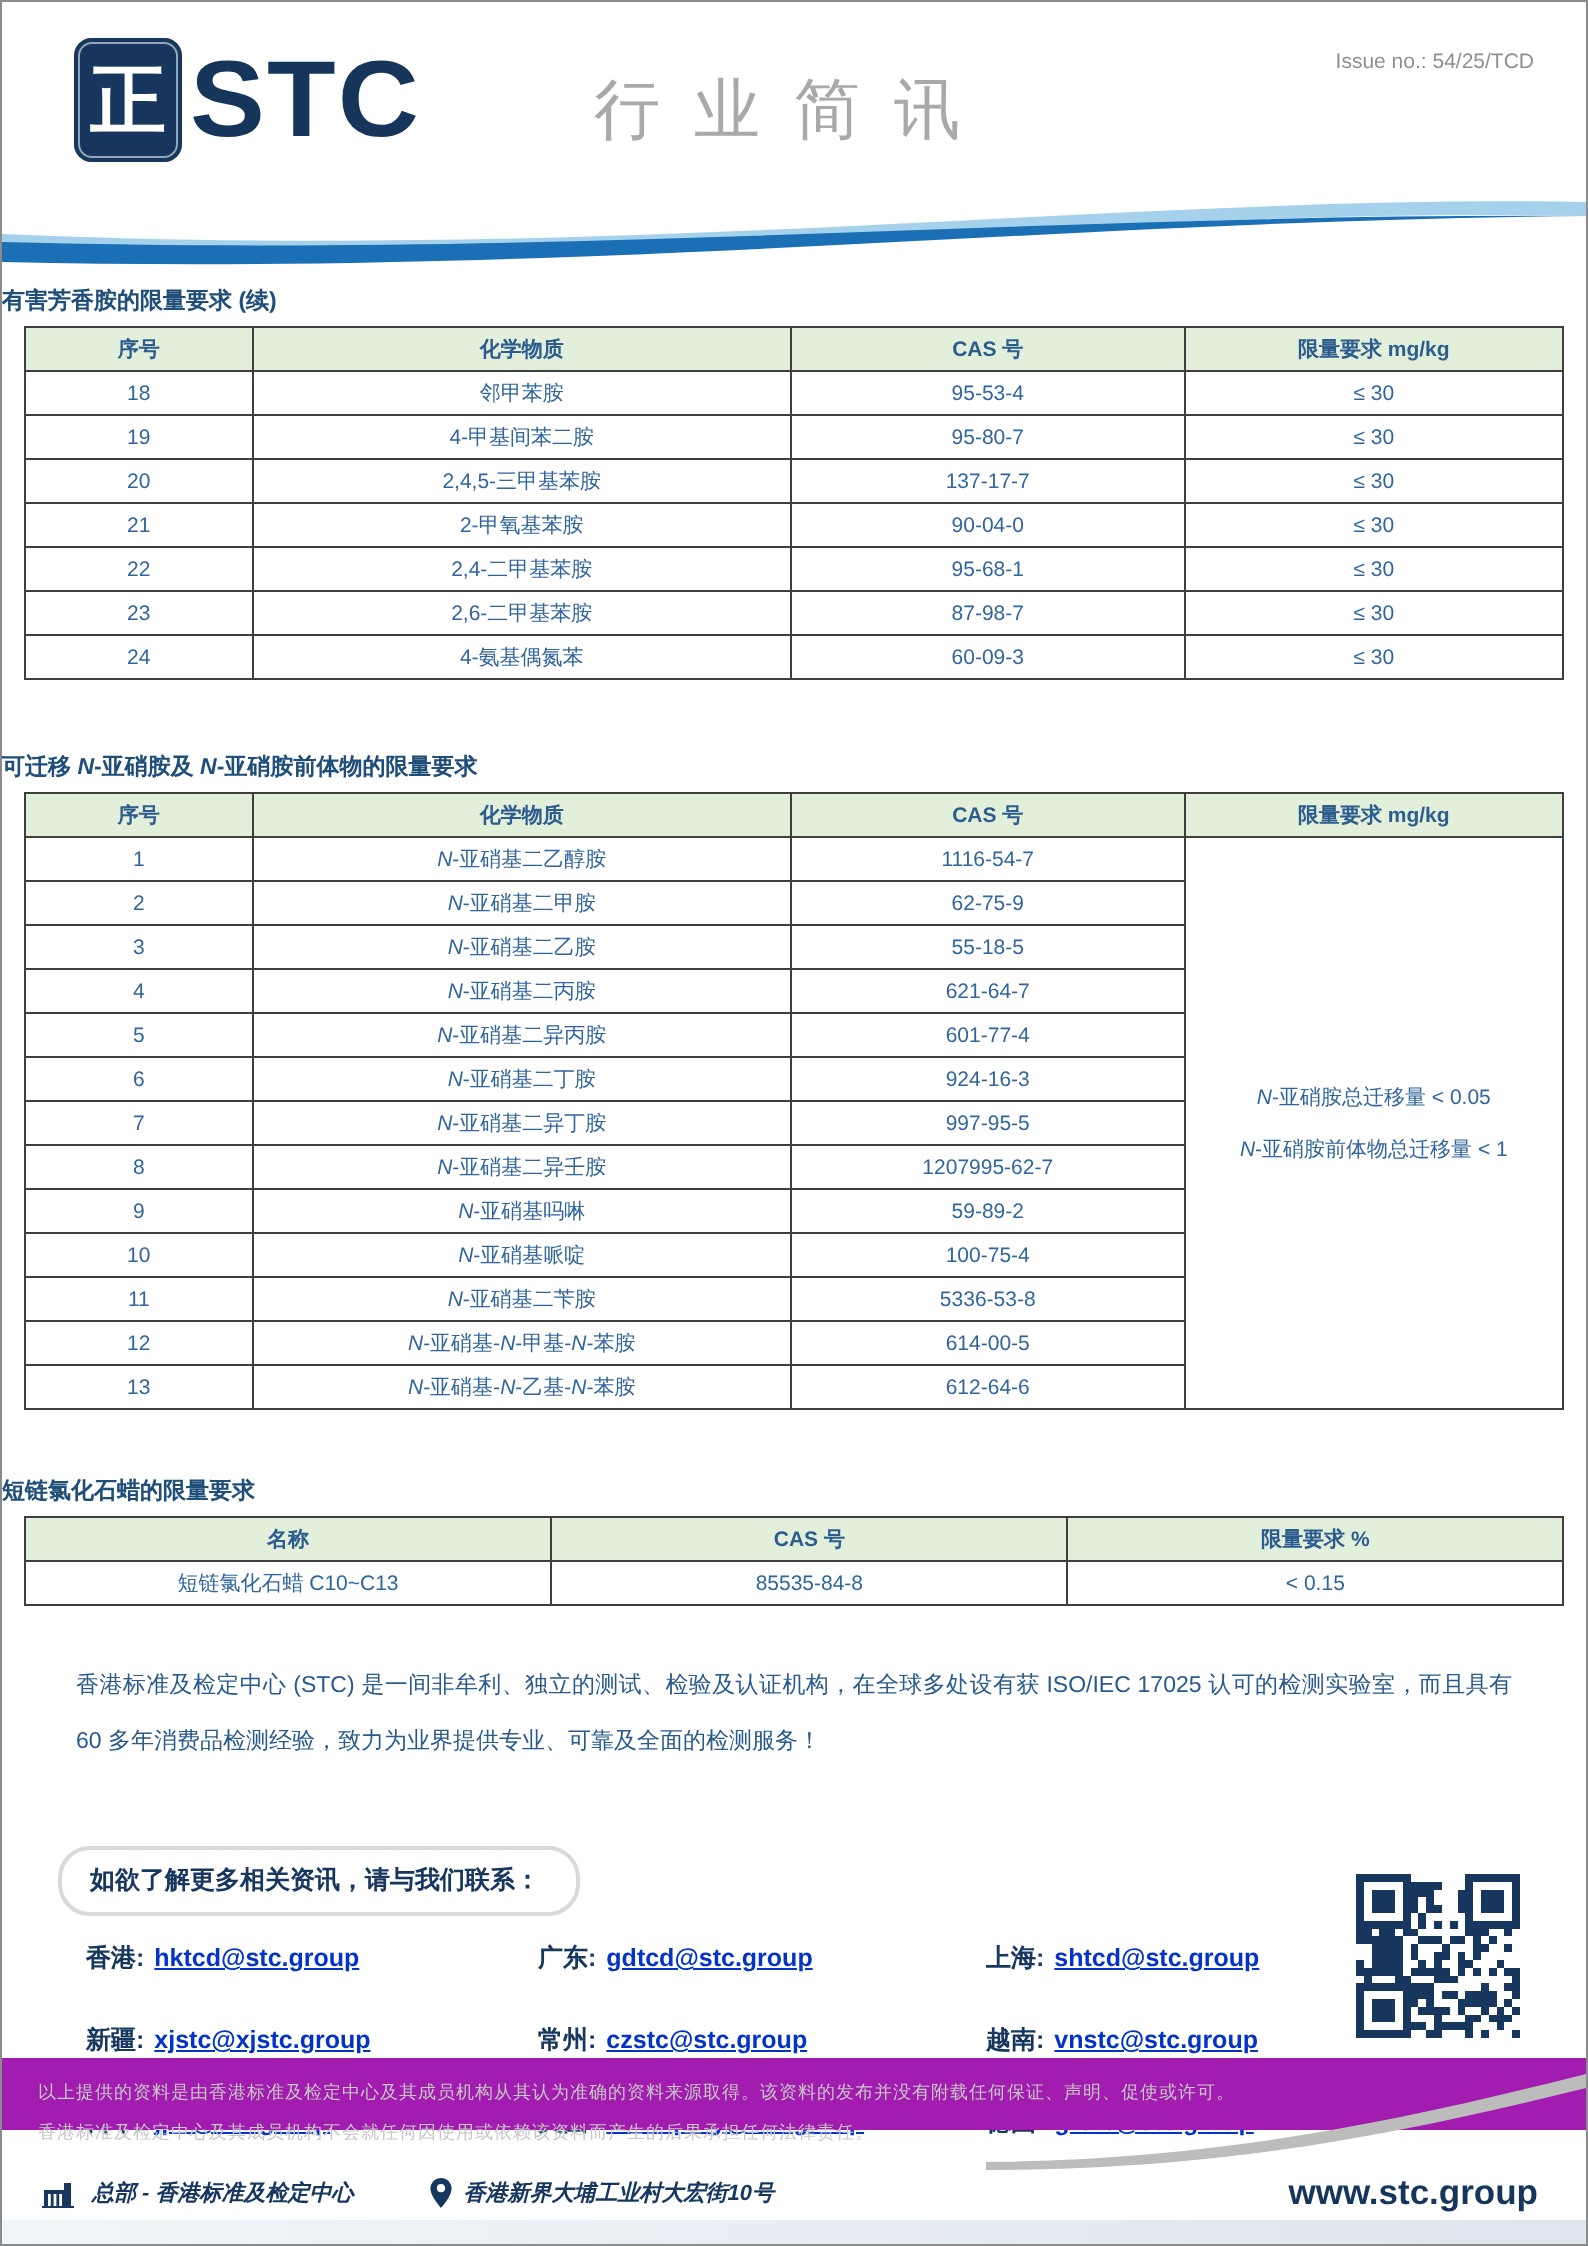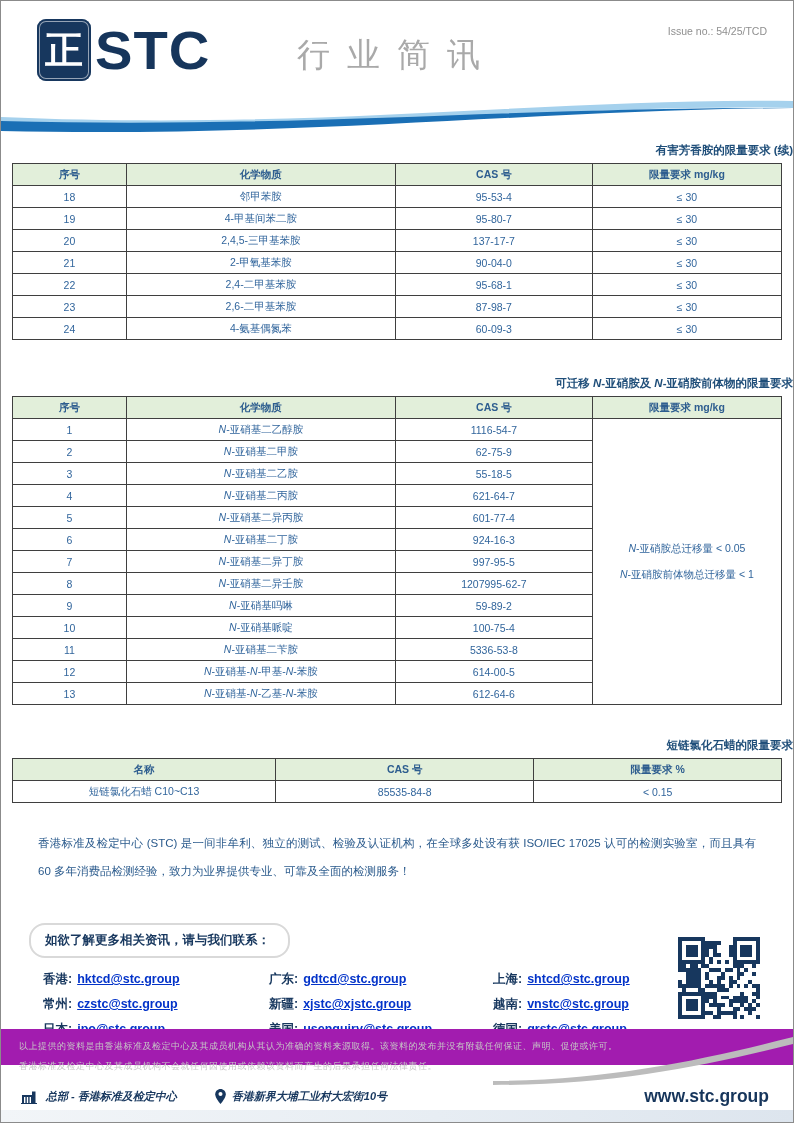--- a/index.html
+++ b/index.html
@@ -18,41 +18,41 @@
     box-shadow:inset 0 0 0 2px #17375e, inset 0 0 0 3px rgba(255,255,255,.55);
   }
   .logo-text{font-size:54px;font-weight:800;color:#16355b;line-height:62px;margin-left:4px;letter-spacing:1px;transform:scaleX(1.04);transform-origin:left;}
   .masthead{position:absolute;left:0;right:0;top:32px;text-align:center;font-size:33px;color:#a9a9a9;letter-spacing:17px;font-weight:400;}
   .issue{position:absolute;right:26px;top:24px;font-size:10.5px;color:#8f8f8f;}
   .wave{display:block;width:794px;height:36px;}
   
   .tbl-block{margin-top:10px;}
   .tbl-block.gap1{margin-top:36px;}
   .tbl-block.gap2{margin-top:33px;}
-  .tbl-title{text-align:right;color:#1f4e79;font-weight:bold;font-size:11.5px;margin-bottom:5px;}
+  .tbl-title{text-align:left;color:#1f4e79;font-weight:bold;font-size:11.5px;margin-bottom:5px;}
   table.data-table{border-collapse:collapse;margin:0 auto;width:770px;table-layout:fixed;}
   .data-table th,.data-table td{
     border:1px solid #3f3f3f;height:21px;text-align:center;
     font-size:10.5px;color:#31659c;padding:0 3px;overflow:hidden;
   }
   .data-table th{background:#e2efda;font-weight:bold;color:#2d5d8f;}
   .t01 col.c0{width:14.8%}.t01 col.c1{width:35%}.t01 col.c2{width:25.6%}.t01 col.c3{width:24.6%}
   .t2 col.c0{width:34.2%}.t2 col.c1{width:33.6%}.t2 col.c2{width:32.2%}
   td.limit-cell div{margin:12px 0;text-align:center;}
   
   .about{margin:26px 37px 0;color:#2a5a8c;font-size:11.5px;line-height:28px;text-align:justify;}
   
   .contact{margin-top:38px;padding-left:28px;display:flex;align-items:flex-start;}
   .bubble{
     display:inline-block;border:2.5px solid #d9d9d9;border-radius:16px;
     padding:7px 18px 7px 14px;font-weight:bold;color:#17375e;font-size:12.5px;
   }
   .contact-grid{
     margin-top:13px;margin-left:14px;display:grid;
-    grid-template-columns:226px 224px auto;row-gap:8px;
+    grid-template-columns:226px 224px auto;row-gap:24px;
   }
   .contact-item{font-size:12.5px;white-space:nowrap;}
   .c-label{font-weight:bold;color:#17375e;margin-right:5px;}
   .c-mail{color:#0333c9;font-weight:bold;text-decoration:underline;}
   .qr-wrap{margin-left:auto;margin-right:33px;margin-top:14px;}
   
   .disclaimer{
     position:absolute;left:0;right:0;top:1028px;height:36px;background:#a21caf;
     padding-top:9px;box-sizing:border-box;
   }
@@ -276,22 +276,22 @@
 
   <div class="contact">
     <div>
       <div class="bubble">
         <span>如欲了解更多相关资讯，请与我们联系：</span>
       </div>
       <div class="contact-grid">
           <div class="contact-item"><span class="c-label">香港:</span><a class="c-mail" href="mailto:hktcd@stc.group">hktcd@stc.group</a></div>
           <div class="contact-item"><span class="c-label">广东:</span><a class="c-mail" href="mailto:gdtcd@stc.group">gdtcd@stc.group</a></div>
           <div class="contact-item"><span class="c-label">上海:</span><a class="c-mail" href="mailto:shtcd@stc.group">shtcd@stc.group</a></div>
+          <div class="contact-item"><span class="c-label">新疆:</span><a class="c-mail" href="mailto:xjstc@xjstc.group">xjstc@xjstc.group</a></div>
           <div class="contact-item"><span class="c-label">常州:</span><a class="c-mail" href="mailto:czstc@stc.group">czstc@stc.group</a></div>
-          <div class="contact-item"><span class="c-label">新疆:</span><a class="c-mail" href="mailto:xjstc@xjstc.group">xjstc@xjstc.group</a></div>
           <div class="contact-item"><span class="c-label">越南:</span><a class="c-mail" href="mailto:vnstc@stc.group">vnstc@stc.group</a></div>
           <div class="contact-item"><span class="c-label">日本:</span><a class="c-mail" href="mailto:jpo@stc.group">jpo@stc.group</a></div>
           <div class="contact-item"><span class="c-label">美国:</span><a class="c-mail" href="mailto:usenquiry@stc.group">usenquiry@stc.group</a></div>
           <div class="contact-item"><span class="c-label">德国:</span><a class="c-mail" href="mailto:grstc@stc.group">grstc@stc.group</a></div>
         </div>
     </div>
     <div class="qr-wrap">
       <svg id="qr" width="82" height="82" viewBox="0 0 21 21" shape-rendering="crispEdges">
           <rect x="0" y="0" width="7" height="7" fill="#17375e"></rect>
           <rect x="1" y="1" width="5" height="5" fill="#fff"></rect>

